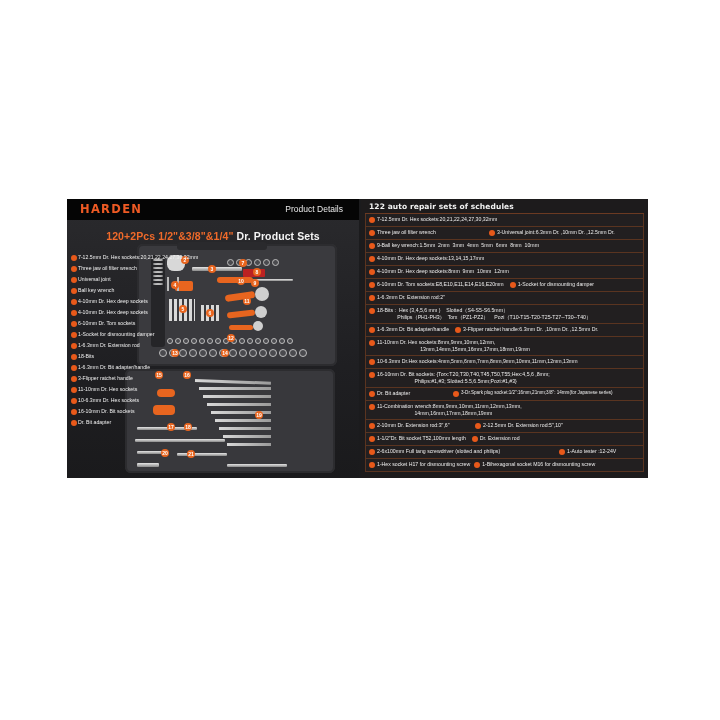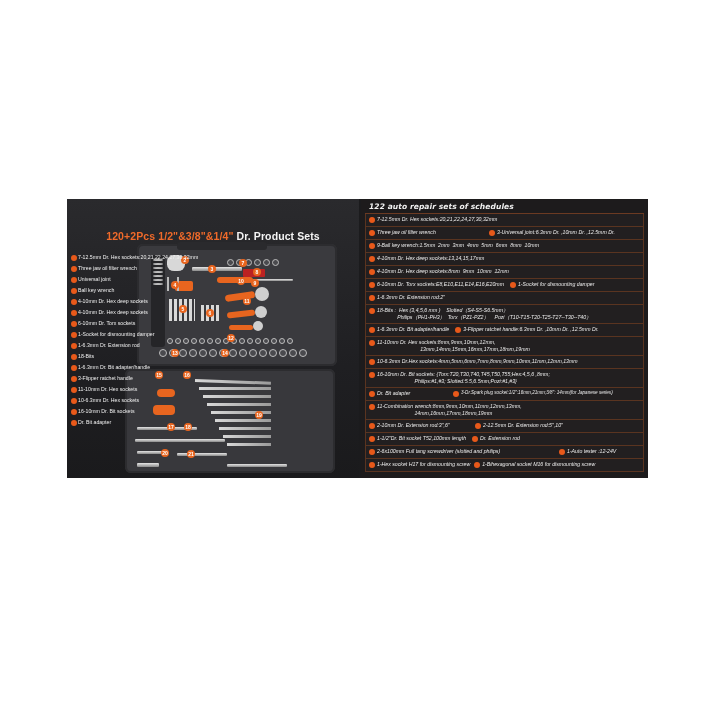--- a/index.html
+++ b/index.html
@@ -23,36 +23,40 @@
   .bar { position: absolute; background: linear-gradient(180deg,#e6e6e6,#8a8a8a); border-radius: 1px; }
   .ohandle { position: absolute; background: #e8651f; border-radius: 4px; }
   .wrench { position: absolute; height: 3px; background: linear-gradient(90deg,#d7d7d7,#9a9a9a); transform-origin: left center; }
   .num { position: absolute; width: 8px; height: 8px; border-radius: 50%; background: #e8651f; color: #fff; font-size: 5px; line-height: 8px; text-align: center; font-weight: bold; }
 
   .callout { position: absolute; font-size: 5.2px; color: #f0f0f0; white-space: nowrap; line-height: 7px; display: flex; align-items: center; gap: 1px; }
   .callout.right { justify-content: flex-end; }
   .dot { display: inline-block; width: 6px; height: 6px; border-radius: 50%; background: #e8591a; flex: none; }
 
   
-  .right { position: absolute; left: 294px; top: 0; width: 287px; height: 279px; background: #1d1b1c; font-style: italic; }
+  .right { position: absolute; left: 294px; top: 0; width: 287px; height: 279px; background: #1d1b1c; }
   .right-title { position: absolute; left: 4px; top: 1px; width: 279px; height: 14px; font-size: 7.5px; font-weight: bold; color: #f2f2f2; line-height: 14px; padding-left: 4px; box-sizing: border-box; border-bottom: 1px solid #6b3a22; font-family: "DejaVu Sans", sans-serif; letter-spacing: 0.1px; }
   .rows { position: absolute; left: 4px; top: 15px; width: 279px; }
   .row { position: relative; box-sizing: border-box; border: 1px solid #5a3420; border-top: none; font-size: 5.2px; color: #ececec; padding: 2px 3px; line-height: 6.6px; display: flex; flex-wrap: nowrap; align-items: flex-start; background: #221f20; }
   .row .cell { display: flex; align-items: flex-start; gap: 2px; }
   .row .cell + .cell { margin-left: 12px; }
   .row .rdot { display: inline-block; width: 6px; height: 6px; border-radius: 50%; background: #e8591a; flex: none; margin-top: 0.5px; }
   .row .txt { white-space: pre; }
   .row .txt2 { white-space: pre; display: block; }
 </style>
 </head>
 <body>
 
 <div class="banner">
 
   <div class="left">
+    <div class="left-header">
+      <span class="brand">HARDEN</span>
+      <span class="pd">Product Details</span>
+    </div>
     <div class="set-title">
       <span class="acc">120+2Pcs 1/2"&amp;3/8"&amp;1/4"</span><span> Dr. Product Sets</span>
     </div>
 
     <div class="case"></div>
     <div class="case2"></div>
     <div class="handle"></div>
 
     <div class="slot" style="left:84px;top:56px;width:14px;height:92px;"></div>
     <div class="sock-row" style="left:86px;top:60px;flex-direction:column;">

